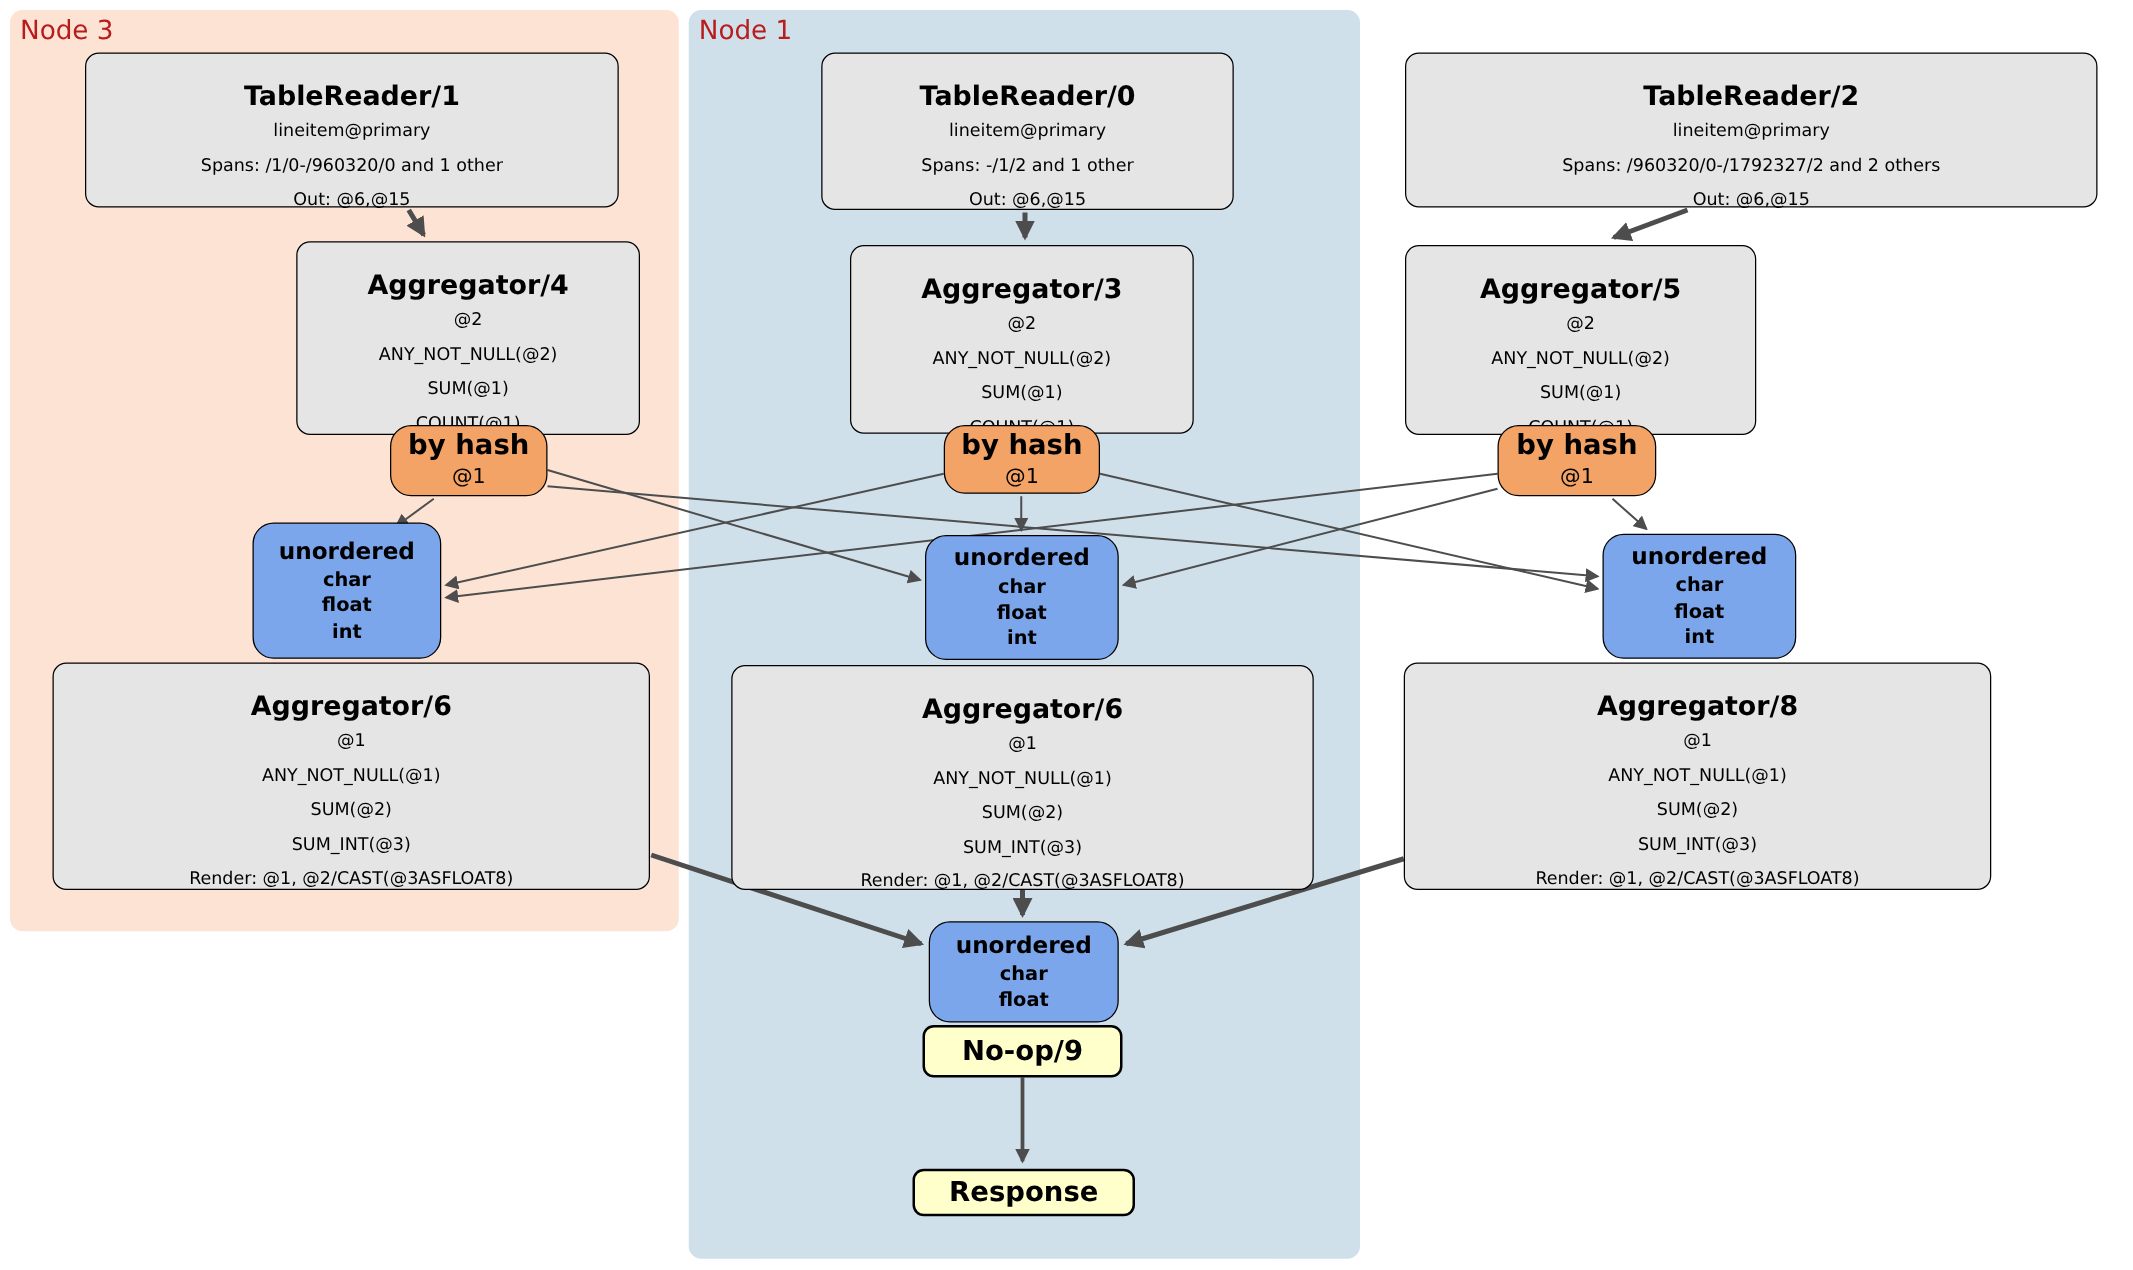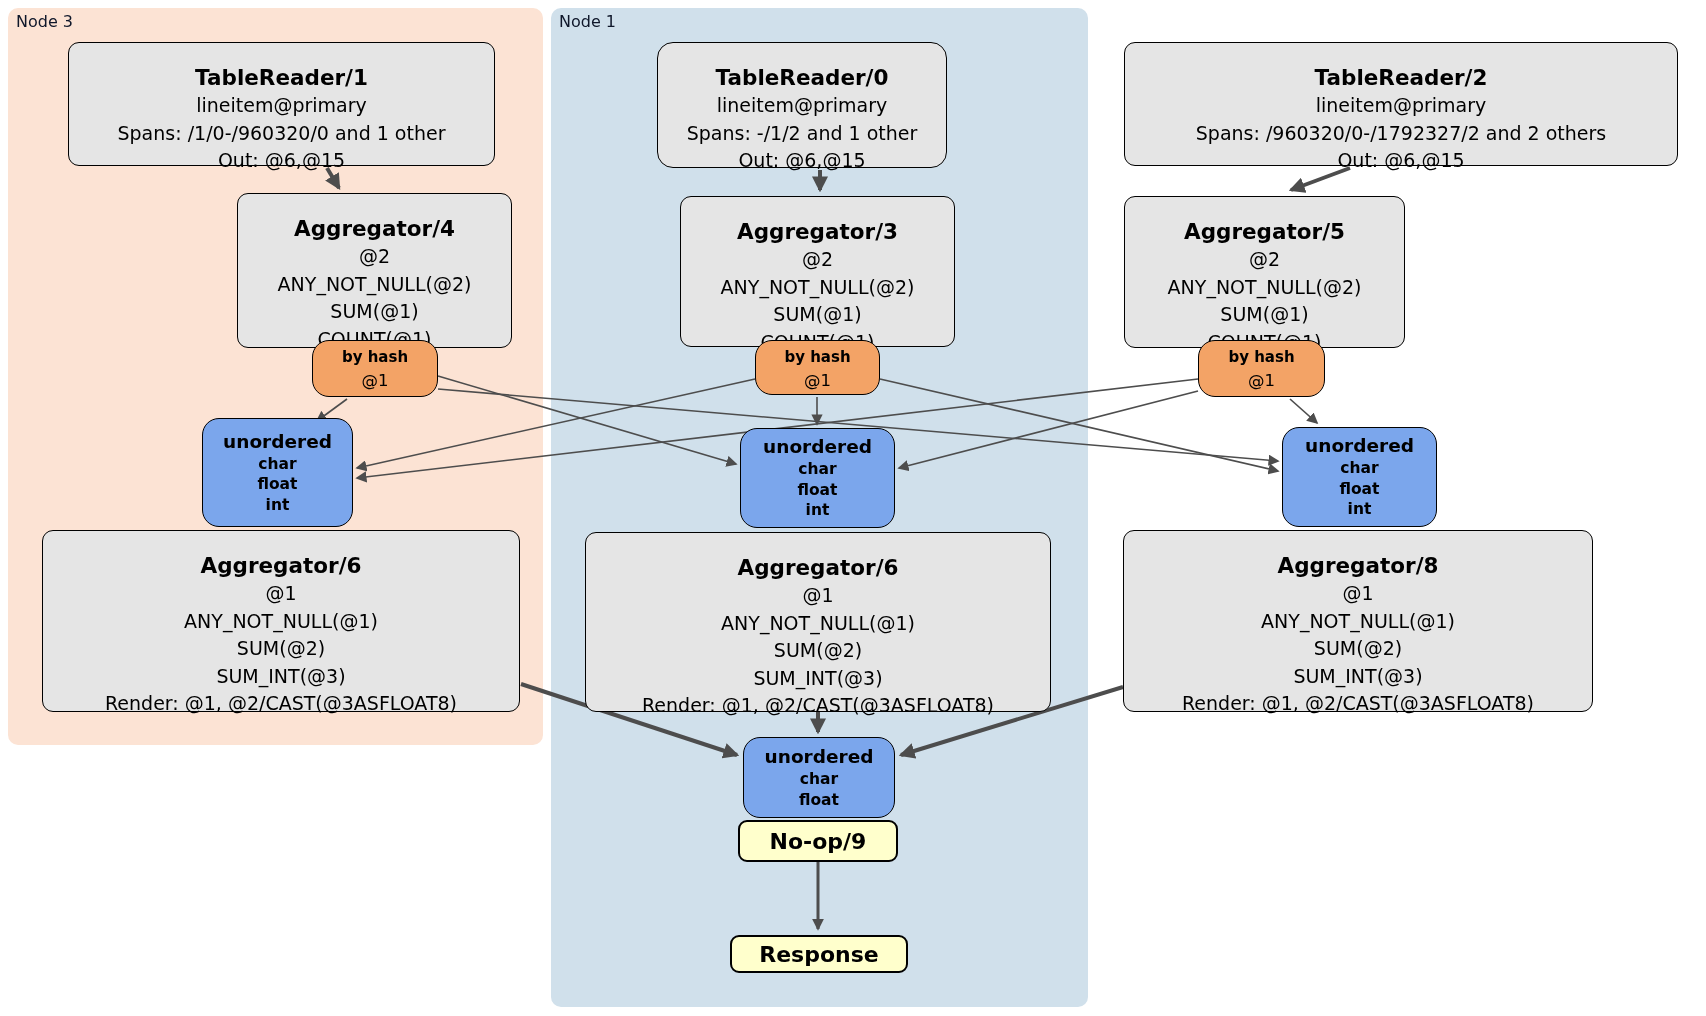--- a/index.html
+++ b/index.html
@@ -2,32 +2,32 @@
 <html><head>
 <meta charset="utf-8">
 <style>
   html,body { margin:0; padding:0; background:#ffffff; }
   #canvas {
     position:relative; width:1706px; height:1016px; overflow:hidden;
     font-family:"DejaVu Sans","Liberation Sans",sans-serif;
     background:#ffffff;
   }
   .region { position:absolute; border-radius:10px; }
-  .region-label { position:absolute; left:8px; top:4px; font-size:16px; color:#0f172a; white-space:nowrap; }
+  .region-label { position:absolute; left:8px; top:4px; font-size:21px; color:#b91c1c; white-space:nowrap; }
   #edge-layer { position:absolute; left:0; top:0; z-index:5; }
   .box {
     position:absolute; z-index:10; box-sizing:border-box;
     display:flex; flex-direction:column; align-items:center; justify-content:flex-start;
     border:1.6px solid #000; text-align:center; color:#000;
   }
   .k-processor { background:#e5e5e5; border-radius:11px; padding-top:20px; }
   .k-processor .box-title { font-size:21.5px; font-weight:bold; line-height:29px; }
-  .k-processor .box-line  { font-size:19px; line-height:27.5px; white-space:nowrap; }
+  .k-processor .box-line  { font-size:14px; line-height:27.5px; white-space:nowrap; }
   .k-router { background:#f3a366; border-radius:17px; z-index:20; padding-top:3px; }
-  .k-router .box-title { font-size:15px; font-weight:bold; line-height:26px; }
+  .k-router .box-title { font-size:22px; font-weight:bold; line-height:26px; }
   .k-router .box-line  { font-size:16.5px; line-height:21px; }
   .k-sync { background:#7ba6ec; border-radius:17px; z-index:20; justify-content:center; }
   .k-sync .box-title { font-size:18.5px; font-weight:bold; line-height:24px; }
   .k-sync .box-line  { font-size:15.5px; line-height:20.5px;font-weight:bold; }
   .k-plain { background:#ffffcc; border-radius:9px; justify-content:center; border-width:2px; }
   .k-plain .box-title { font-size:22px; font-weight:bold; }
 </style>
 </head>
 <body>
 
@@ -63,21 +63,21 @@
       <line x1="818" y1="712" x2="818" y2="732" stroke="#4d4d4d" stroke-width="4" marker-end="url(#ah-large)"></line>
       <line x1="1123" y1="687" x2="901" y2="755" stroke="#4d4d4d" stroke-width="4" marker-end="url(#ah-large)"></line>
       <line x1="818" y1="862" x2="818" y2="929" stroke="#4d4d4d" stroke-width="3" marker-end="url(#ah-large)"></line>
     </svg>
     <div class="box k-processor" style="left: 68px; top: 42px; width: 427px; height: 124px;">
       <div class="box-title">TableReader/1</div>
       <div class="box-line">lineitem@primary</div>
       <div class="box-line">Spans: /1/0-/960320/0 and 1 other</div>
       <div class="box-line">Out: @6,@15</div>
     </div>
-    <div class="box k-processor" style="left: 657px; top: 42px; width: 290px; height: 126px; border-radius: 16px;">
+    <div class="box k-processor" style="left: 657px; top: 42px; width: 330px; height: 126px;">
       <div class="box-title">TableReader/0</div>
       <div class="box-line">lineitem@primary</div>
       <div class="box-line">Spans: -/1/2 and 1 other</div>
       <div class="box-line">Out: @6,@15</div>
     </div>
     <div class="box k-processor" style="left: 1124px; top: 42px; width: 554px; height: 124px;">
       <div class="box-title">TableReader/2</div>
       <div class="box-line">lineitem@primary</div>
       <div class="box-line">Spans: /960320/0-/1792327/2 and 2 others</div>
       <div class="box-line">Out: @6,@15</div>

